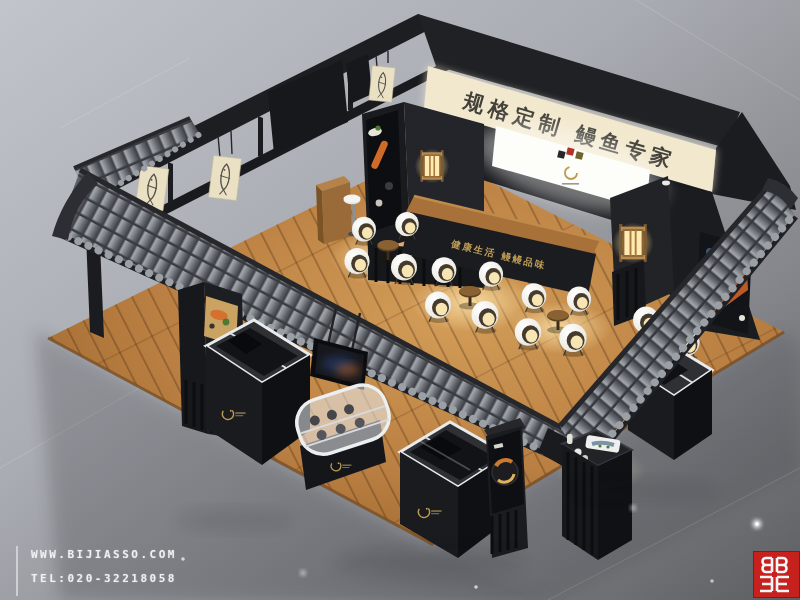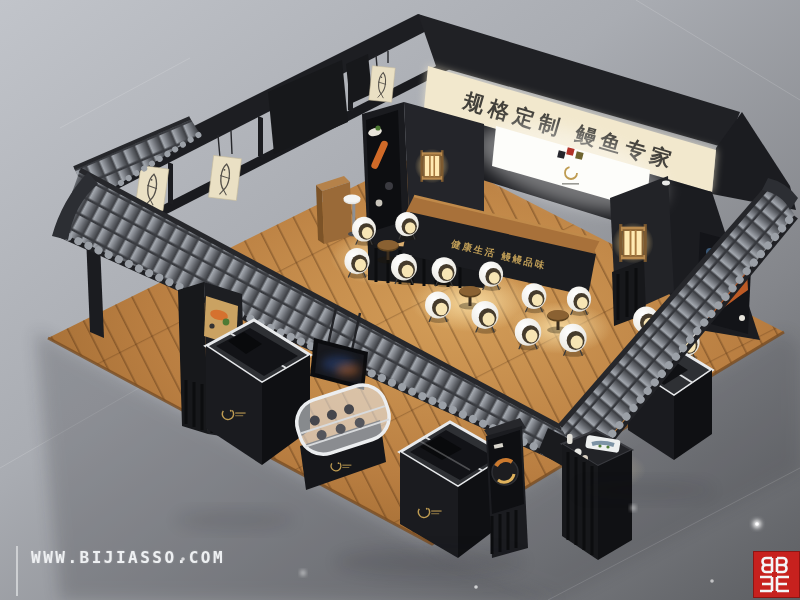--- a/index.html
+++ b/index.html
@@ -2,21 +2,21 @@
 <html><head>
 <meta charset="utf-8">
 <style>
   html,body{margin:0;padding:0;background:#44464a;font-family:"Liberation Sans",sans-serif;}
   .stage{position:relative;width:800px;height:600px;overflow:hidden;
          background:linear-gradient(135deg,#c0c3c9 0%,#aeb1b7 35%,#8d8f94 65%,#606266 100%);}
   .stage svg{position:absolute;left:0;top:0;}
   .watermark{position:absolute;left:0;top:540px;width:300px;height:60px;}
   .wm-line{position:absolute;left:16px;top:6px;width:2px;height:50px;background:#d6d8db;opacity:.85;}
   .wm-text{position:absolute;left:31px;color:#eef0f2;font-family:"DejaVu Sans Mono",monospace;
-           font-weight:700;font-size:16px;letter-spacing:2.5px;white-space:nowrap;
+           font-weight:700;font-size:11px;letter-spacing:2.5px;white-space:nowrap;
            text-shadow:0 0 2px rgba(255,255,255,.3);}
   .wm-web{top:8px;}
   .wm-tel{top:32px;}
   .cn-banner-text{font-family:"DejaVu Sans",sans-serif;font-size:21px;font-weight:700;
                   letter-spacing:5px;fill:#34322e;opacity:.92;}
   .cn-counter-text{font-family:"DejaVu Sans",sans-serif;font-size:9.5px;font-weight:700;
                    letter-spacing:2px;fill:#c9a55a;opacity:.95;}
 </style>
 </head>
 <body>
@@ -397,14 +397,15 @@
     <path d="M777,558 v14 M777,558 h6 a3.5,3.5 0 0 1 0,7 h-6 M777,565 h6 a3.5,3.5 0 0 1 0,7 h-6"></path>
     <path d="M772,577 v14 M772,577 h-12 M772,584 h-10 M772,591 h-12"></path>
     <path d="M777,577 v14 M777,577 h12 M777,584 h10 M777,591 h12"></path>
   </g>
 </g>
 </svg>
 
 <div class="watermark">
   <div class="wm-line"></div>
   <div class="wm-text wm-web">WWW.BIJIASSO.COM</div>
+  <div class="wm-text wm-tel">TEL:020-32218058</div>
 </div>
 </div>
 
 </body></html>

